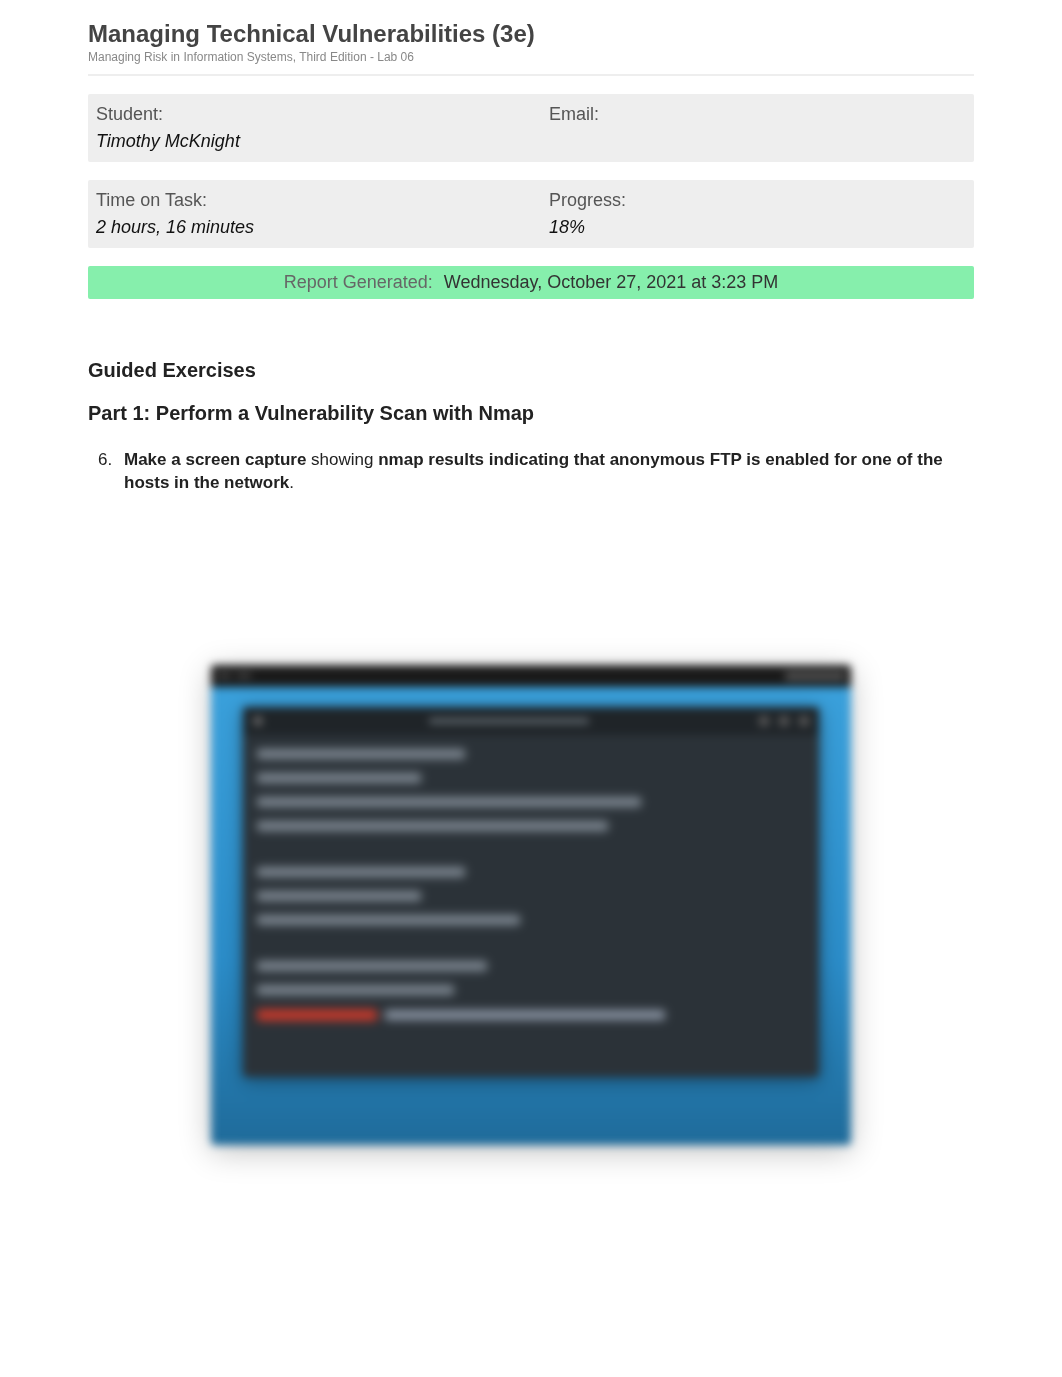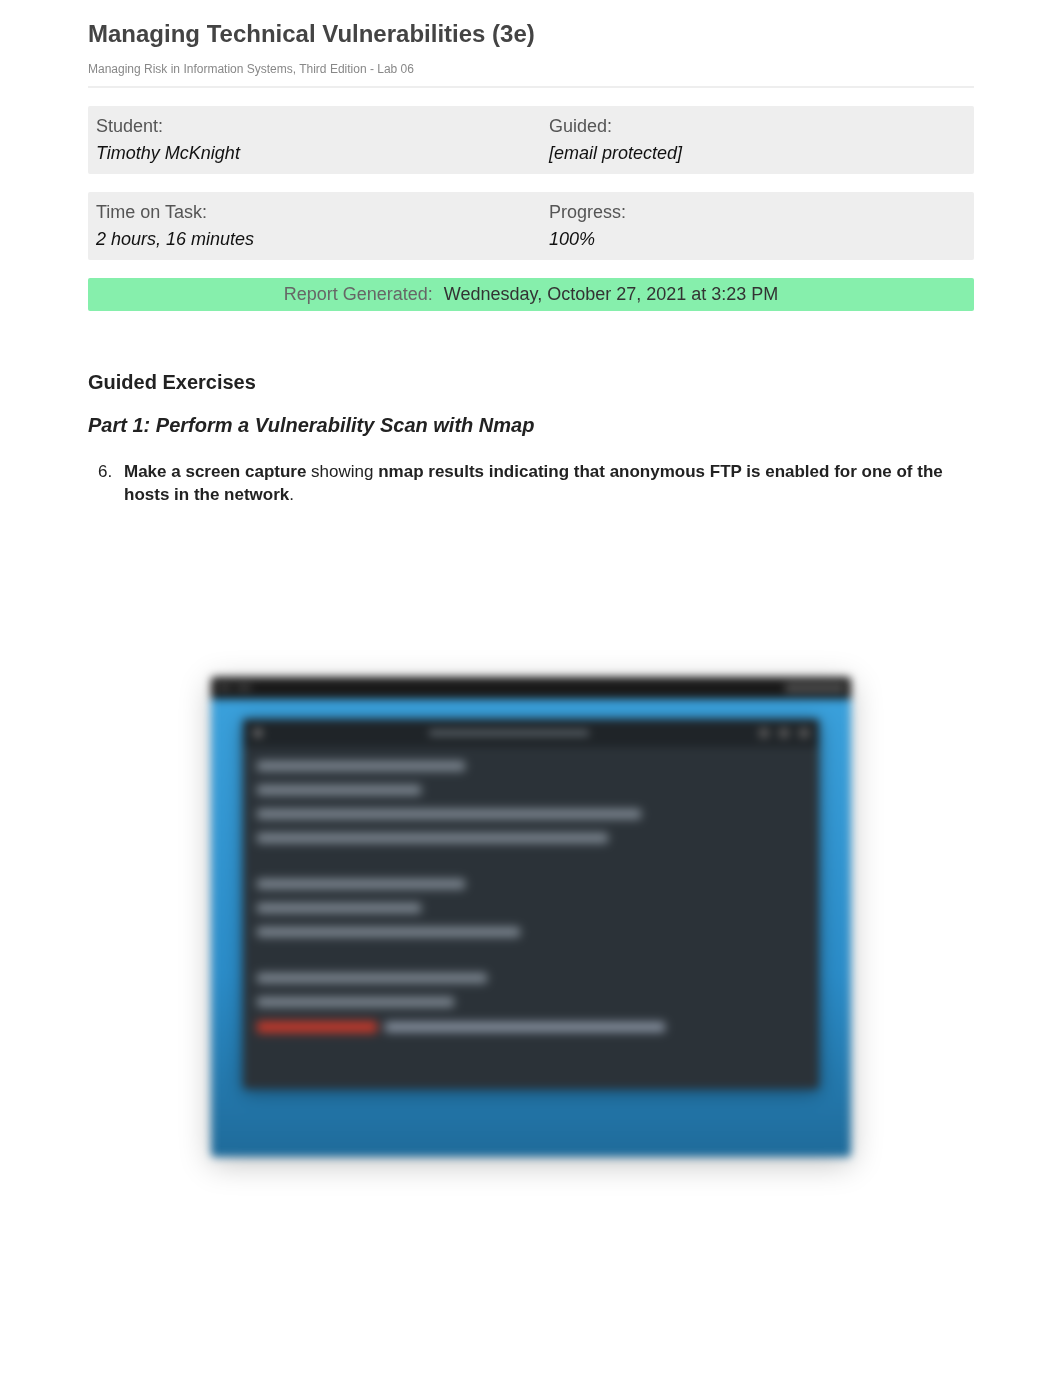--- a/index.html
+++ b/index.html
@@ -7,21 +7,21 @@
       font-family: Arial, Helvetica, sans-serif;
       background: #ffffff;
       width: 1062px;
       padding: 20px 88px 60px 88px;
       color: #1a1a1a;
     }
     .title {
       font-size: 24px;
       font-weight: bold;
       color: #444;
-      margin-bottom: 14px;
+      margin-bottom: 2px;
     }
     .subtitle {
       font-size: 12px;
       color: #888;
       margin-bottom: 10px;
     }
     .header-divider {
       border-bottom: 2px solid #eee;
       margin-bottom: 18px;
     }
@@ -63,21 +63,20 @@
       font-size: 20px;
       font-weight: bold;
       color: #222;
       margin-bottom: 20px;
     }
     .part-heading {
       font-size: 20px;
       font-weight: bold;
       color: #222;
       margin-bottom: 24px;
-      font-style: italic;
     }
     .exercise-list {
       list-style: none;
       padding-left: 36px;
     }
     .exercise-item {
       position: relative;
       font-size: 17px;
       line-height: 1.35;
       color: #222;
@@ -163,33 +162,32 @@
 <div class="title">Managing Technical Vulnerabilities (3e)</div>
 <div class="subtitle">Managing Risk in Information Systems, Third Edition - Lab 06</div>
 <div class="header-divider"></div>
 
 <div class="info-row">
   <div class="info-cell">
     <div class="info-label">Student:</div>
     <div class="info-value">Timothy McKnight</div>
   </div>
   <div class="info-cell">
-    <div class="info-label">Guided:</div>
-    <div class="info-value">[email protected]</div>
+    <div class="info-label">Email:</div>
   </div>
 </div>
 
 <div class="info-row">
   <div class="info-cell">
     <div class="info-label">Time on Task:</div>
     <div class="info-value">2 hours, 16 minutes</div>
   </div>
   <div class="info-cell">
     <div class="info-label">Progress:</div>
-    <div class="info-value">100%</div>
+    <div class="info-value">18%</div>
   </div>
 </div>
 
 <div class="report-generated">
   <span class="label">Report Generated:</span>
   <span>Wednesday, October 27, 2021 at 3:23 PM</span>
 </div>
 
 <div class="section-heading">Guided Exercises</div>
 <div class="part-heading">Part 1: Perform a Vulnerability Scan with Nmap</div>

